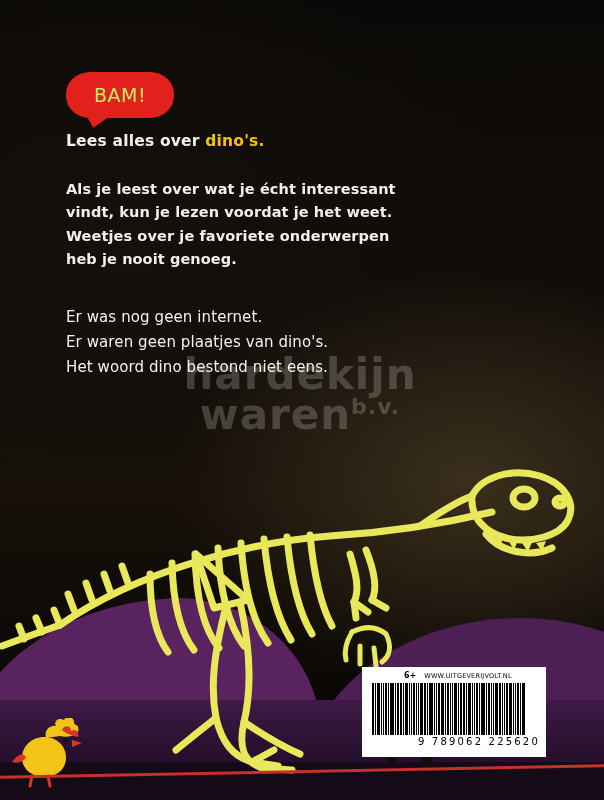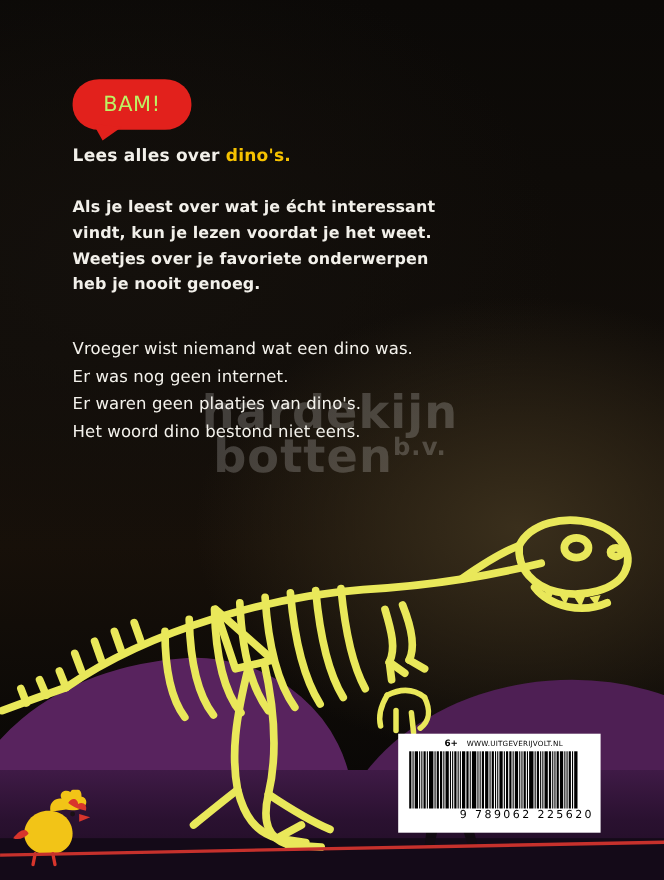--- a/index.html
+++ b/index.html
@@ -291,35 +291,34 @@
       <circle cx="58" cy="22" r="2.2" fill="#1a1014"></circle>
       <path d="M24 58 l -2 10 M40 58 l 2 10" stroke="#d8352c" stroke-width="3" fill="none" stroke-linecap="round"></path>
       <path d="M4 44 c6 -8 12 -10 14 -4 c-4 4 -9 6 -14 4 z" fill="#d8352c"></path>
     </svg>
   </div>
 
   <div class="rope"></div>
 
   <div class="watermark">
     <span>hardekijn</span><br>
-    <span class="sub">botten</span><span class="bv">b.v.</span>
+    <span class="sub">waren</span><span class="bv">b.v.</span>
   </div>
 
   <div class="content">
 
     <div class="bam">BAM!</div>
 
     <div class="tagline">
       <span>Lees alles over </span><span class="hl">dino's.</span>
     </div>
 
     <div class="intro">Als je leest over wat je écht interessant vindt, kun je lezen voordat je het weet. Weetjes over je favoriete onderwerpen heb je nooit genoeg.</div>
 
     <div class="body-lines">
-      <div>Vroeger wist niemand wat een dino was.</div>
       <div>Er was nog geen internet.</div>
       <div>Er waren geen plaatjes van dino's.</div>
       <div>Het woord dino bestond niet eens.</div>
     </div>
   </div>
 
   <div class="barcode-box">
     <div class="barcode-top">
       <span class="barcode-age">6+</span>
       <span class="barcode-url">WWW.UITGEVERIJVOLT.NL</span>

